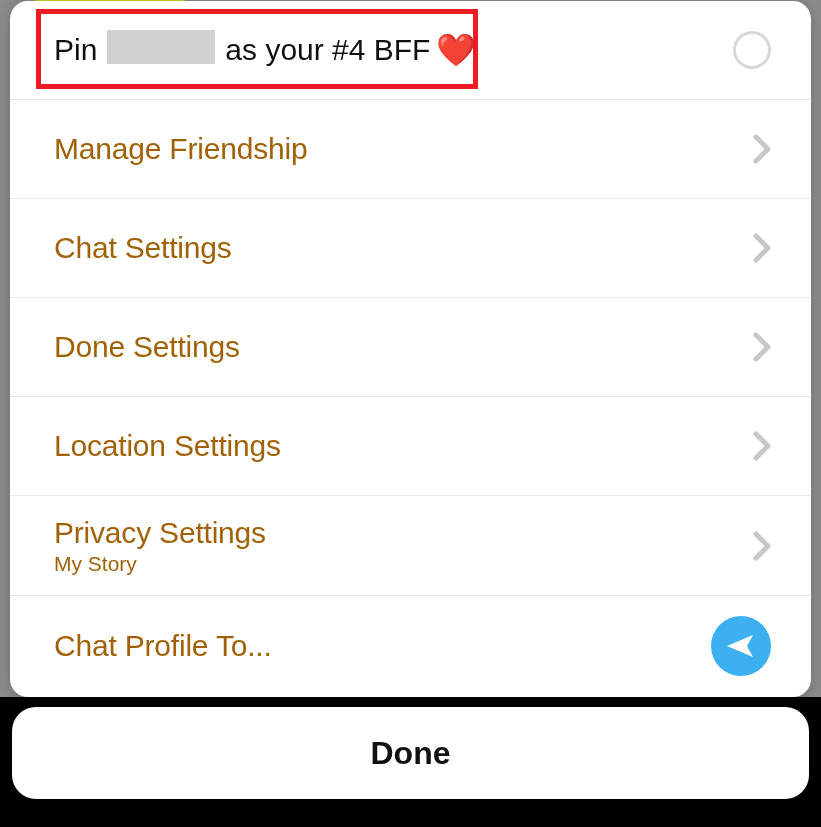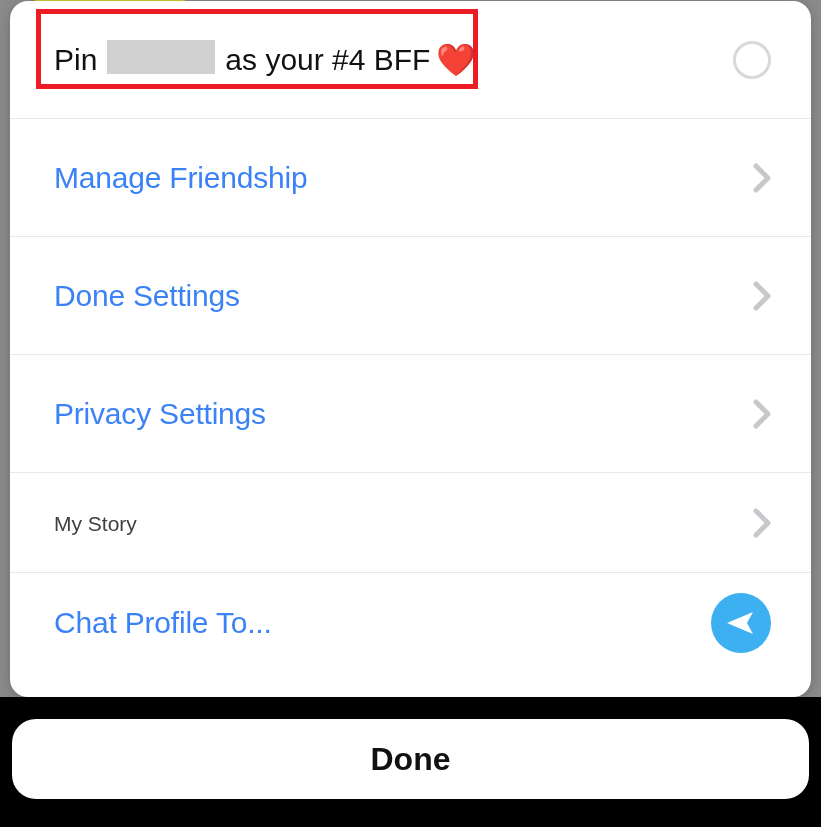--- a/index.html
+++ b/index.html
@@ -61,39 +61,39 @@
       top: 1px;
       left: 10px;
       right: 10px;
       bottom: 130px;
       background: #ffffff;
       border-radius: 18px;
       overflow: hidden;
       box-shadow: 0 2px 12px rgba(0,0,0,0.2);
     }
     .row {
-      height: 118px;
+      height: 99px;
       display: flex;
       align-items: center;
       padding: 0 40px 0 44px;
       border-bottom: 1px solid #e9e9e9;
       position: relative;
     }
     .row:last-child {
       border-bottom: none;
     }
     .row-label {
       font-size: 30px;
-      color: #3b82f6;
+      color: #a16207;
       font-weight: 400;
       letter-spacing: -0.2px;
     }
     .row-sub {
       font-size: 21px;
-      color: #404040;
+      color: #a16207;
       font-weight: 400;
       margin-top: 2px;
     }
     .row-text {
       flex: 1;
       display: flex;
       flex-direction: column;
       justify-content: center;
     }
     .chevron {
@@ -140,21 +140,21 @@
       width: 442px;
       height: 80px;
       border: 5px solid #ed1c24;
       pointer-events: none;
     }
     .done-bar {
       position: absolute;
       left: 12px;
       right: 12px;
       bottom: 28px;
-      height: 80px;
+      height: 92px;
       background: #ffffff;
       border-radius: 24px;
       display: flex;
       align-items: center;
       justify-content: center;
       box-shadow: 0 2px 12px rgba(0,0,0,0.25);
     }
     .done-bar-label {
       font-size: 32px;
       font-weight: 700;
@@ -221,45 +221,56 @@
     <div class="row-text">
       <div class="row-label">Manage Friendship</div>
     </div>
     <div class="chevron">
       <svg width="18" height="30" viewBox="0 0 18 30" fill="none">
           <path d="M3 3 L15 15 L3 27" stroke="#c7c7cc" stroke-width="5" stroke-linecap="round" stroke-linejoin="round"></path>
         </svg>
     </div>
   </div>
 
+  <div class="row">
+    <div class="row-text">
+      <div class="row-label">Chat Settings</div>
+    </div>
+    <div class="chevron">
+      <svg width="18" height="30" viewBox="0 0 18 30" fill="none">
+          <path d="M3 3 L15 15 L3 27" stroke="#c7c7cc" stroke-width="5" stroke-linecap="round" stroke-linejoin="round"></path>
+        </svg>
+    </div>
+  </div>
 
   <div class="row">
     <div class="row-text">
       <div class="row-label">Done Settings</div>
     </div>
     <div class="chevron">
       <svg width="18" height="30" viewBox="0 0 18 30" fill="none">
           <path d="M3 3 L15 15 L3 27" stroke="#c7c7cc" stroke-width="5" stroke-linecap="round" stroke-linejoin="round"></path>
         </svg>
     </div>
   </div>
 
   <div class="row">
     <div class="row-text">
+      <div class="row-label">Location Settings</div>
+    </div>
+    <div class="chevron">
+      <svg width="18" height="30" viewBox="0 0 18 30" fill="none">
+          <path d="M3 3 L15 15 L3 27" stroke="#c7c7cc" stroke-width="5" stroke-linecap="round" stroke-linejoin="round"></path>
+        </svg>
+    </div>
+  </div>
+
+  <div class="row privacy">
+    <div class="row-text">
       <div class="row-label">Privacy Settings</div>
-    </div>
-    <div class="chevron">
-      <svg width="18" height="30" viewBox="0 0 18 30" fill="none">
-          <path d="M3 3 L15 15 L3 27" stroke="#c7c7cc" stroke-width="5" stroke-linecap="round" stroke-linejoin="round"></path>
-        </svg>
-    </div>
-  </div>
-
-  <div class="row privacy">
-    <div class="row-text">
       <div class="row-sub">My Story</div>
     </div>
     <div class="chevron">
       <svg width="18" height="30" viewBox="0 0 18 30" fill="none">
           <path d="M3 3 L15 15 L3 27" stroke="#c7c7cc" stroke-width="5" stroke-linecap="round" stroke-linejoin="round"></path>
         </svg>
     </div>
   </div>
 
   <div class="row send">

